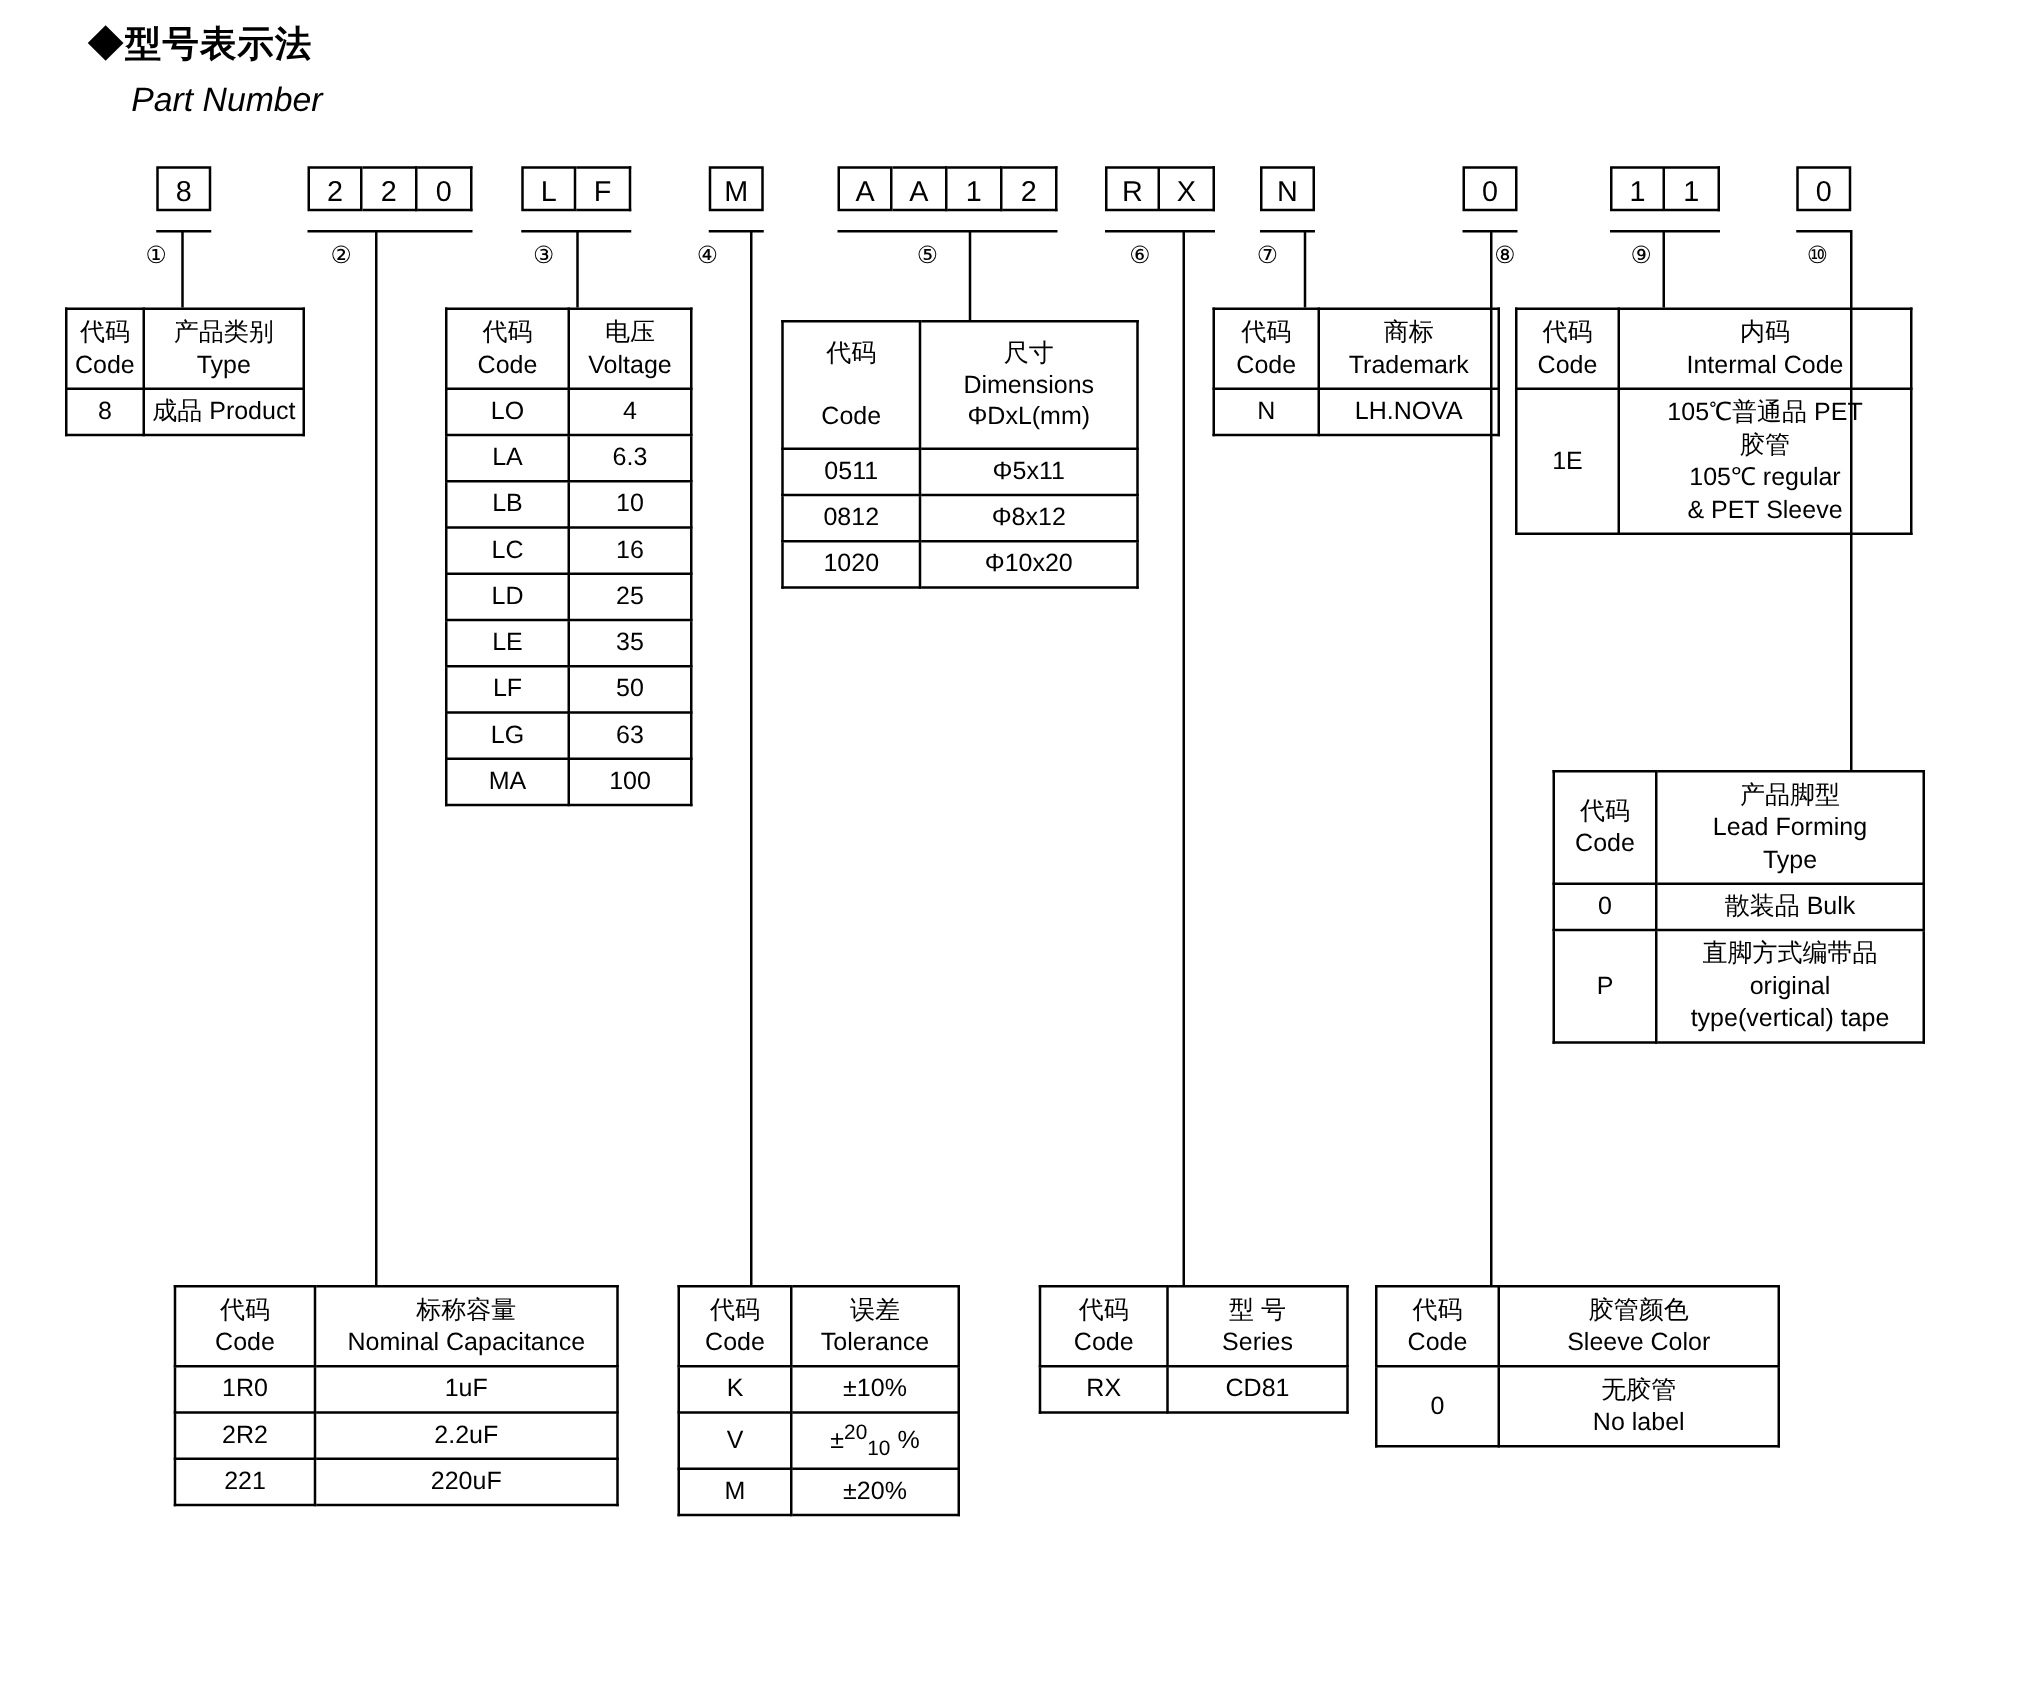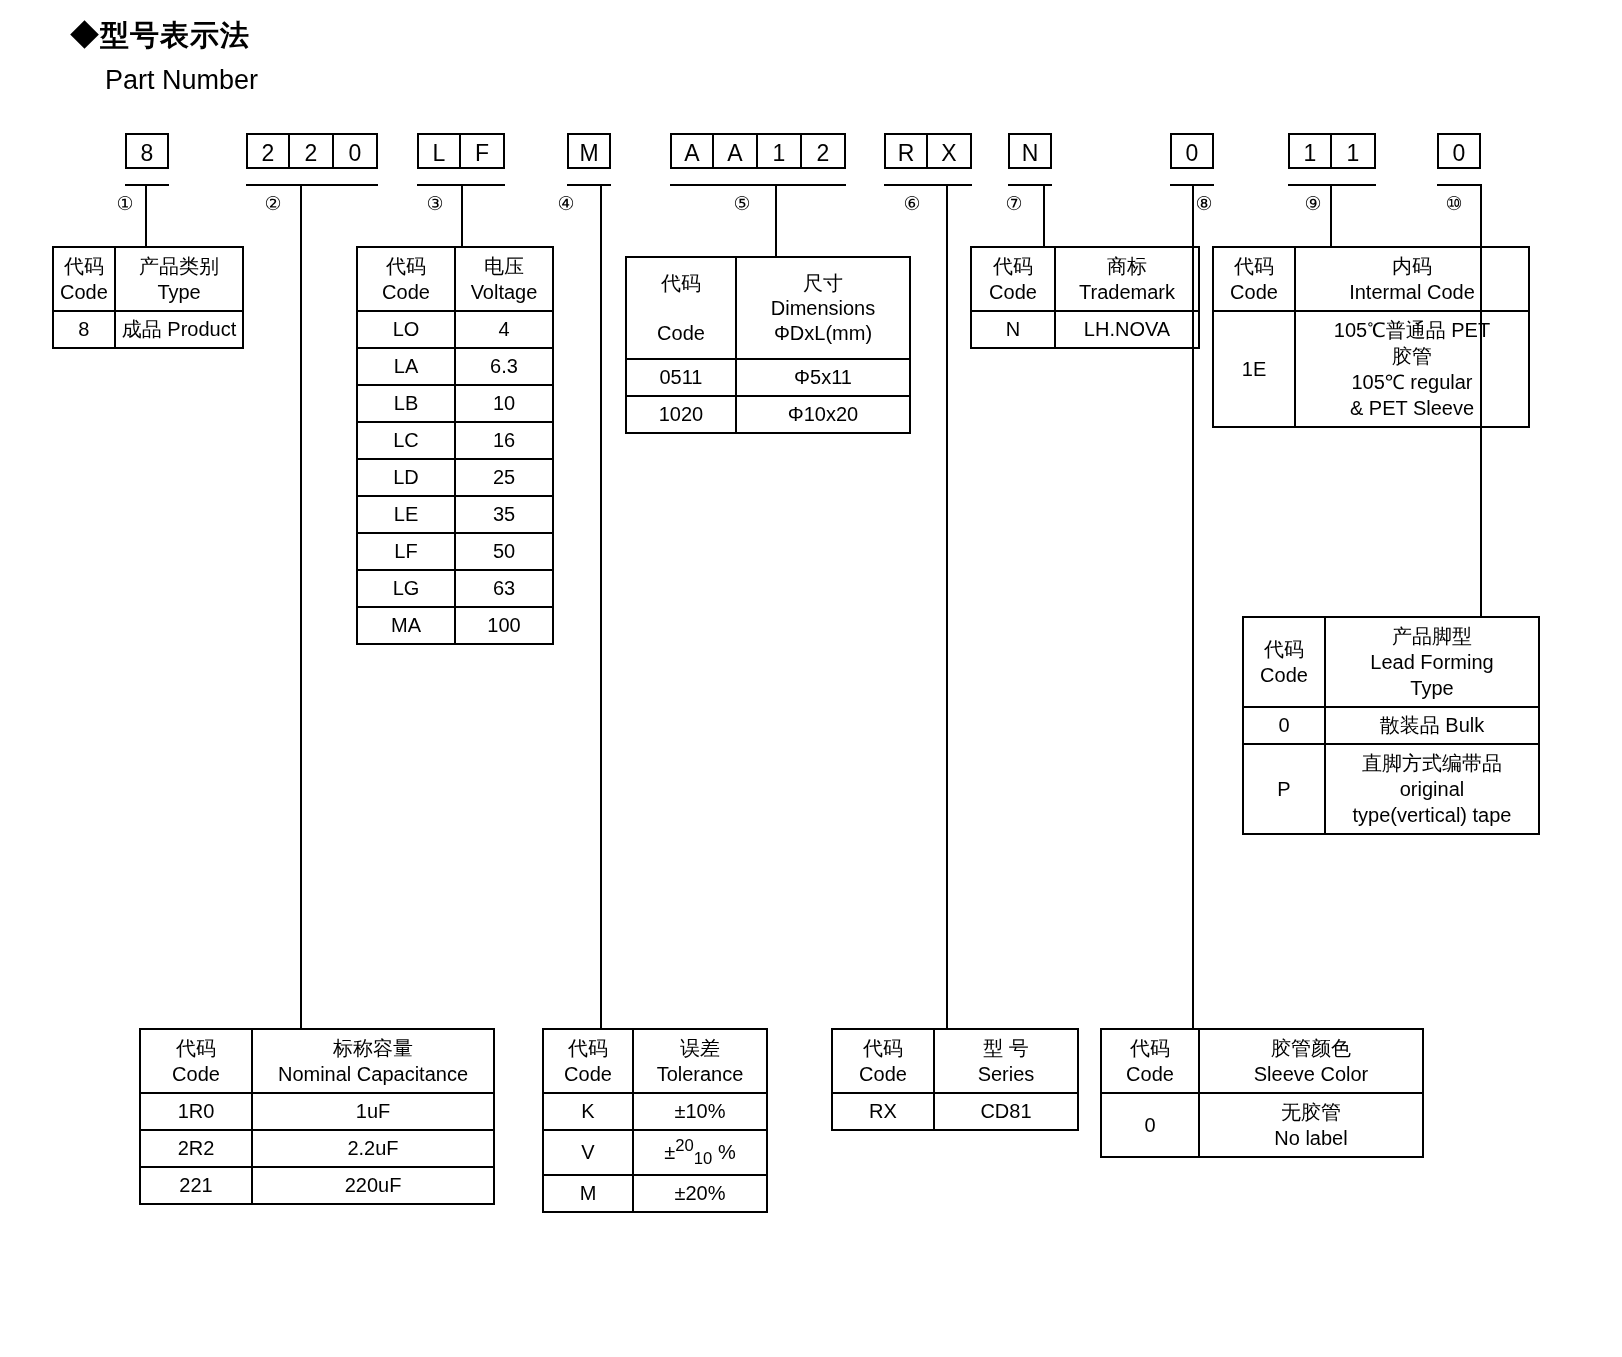--- a/index.html
+++ b/index.html
@@ -22,20 +22,21 @@
   
   .title-zh {
     left: 70px; top: 16px;
     font-size: 29px;
     font-weight: bold;
     letter-spacing: 1px;
   }
   .title-en {
     left: 105px; top: 65px;
     font-size: 27px;
+    font-style: italic;
   }
 
   
   .codebox {
     border: 2px solid #000;
     width: 44px;
     height: 36px;
     line-height: 36px;
     text-align: center;
     font-size: 23px;
@@ -250,20 +251,24 @@
         <span>尺寸</span><br>
         <span>Dimensions</span><br>
         <span>ΦDxL(mm)</span>
       </td>
     </tr>
     <tr>
           <td>0511</td>
           <td>Φ5x11</td>
         </tr>
     <tr>
+          <td>0812</td>
+          <td>Φ8x12</td>
+        </tr>
+    <tr>
           <td>1020</td>
           <td>Φ10x20</td>
         </tr>
   </tbody>
     </table>
 
   <table class="t abs" style="left:970px; top:246px;">
     <tbody>
         <tr>
       <td class="two-line" style="width:70px;">

